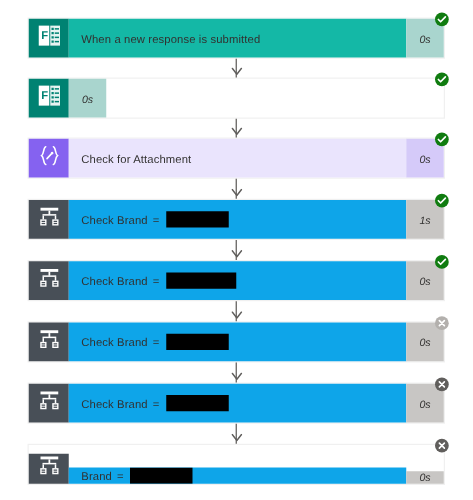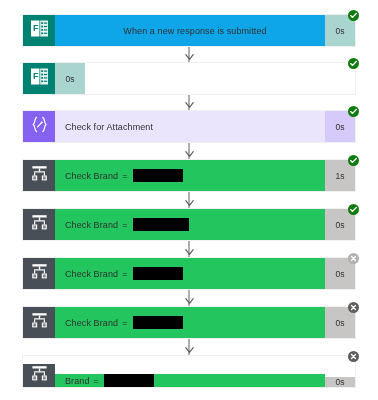--- a/index.html
+++ b/index.html
@@ -83,35 +83,36 @@
   }
 
   .action .duration {
     width: 30px;
     min-width: 30px;
     display: flex;
     align-items: center;
     justify-content: center;
     font-size: 8.5px;
     color: #323130;
+    font-style: italic;
   }
 
   
   .t-forms .icon-box { background: #008272; }
-  .t-forms .body     { background: #0ea5e9; justify-content: center; }
+  .t-forms .body     { background: #14b8a6; }
   .t-forms .duration { background: #a9d5ce; }
 
   
   .t-compose .icon-box { background: #8562f0; }
   .t-compose .body     { background: #eae4fd; }
   .t-compose .duration { background: #d5caf9; }
 
   
   .t-control .icon-box { background: #484f57; }
-  .t-control .body     { background: #22c55e; }
+  .t-control .body     { background: #0ea5e9; }
   .t-control .duration { background: #c8c6c4; }
 
   
   .badge {
     position: absolute;
     width: 11px;
     height: 11px;
     border-radius: 50%;
     display: flex;
     align-items: center;

